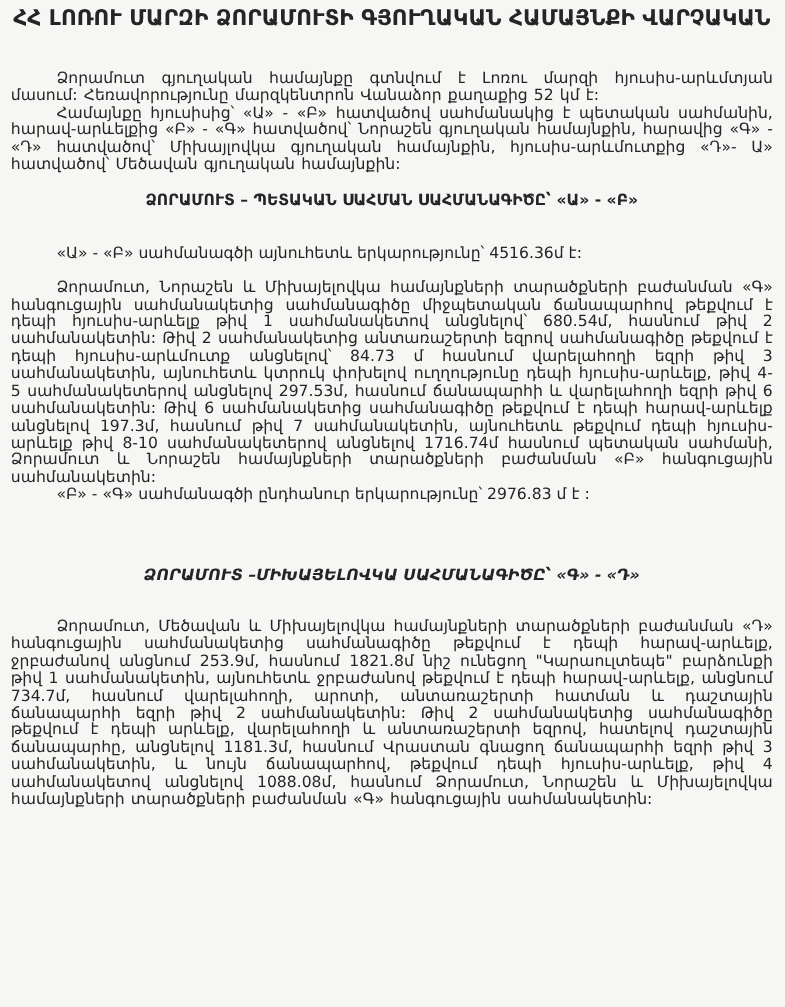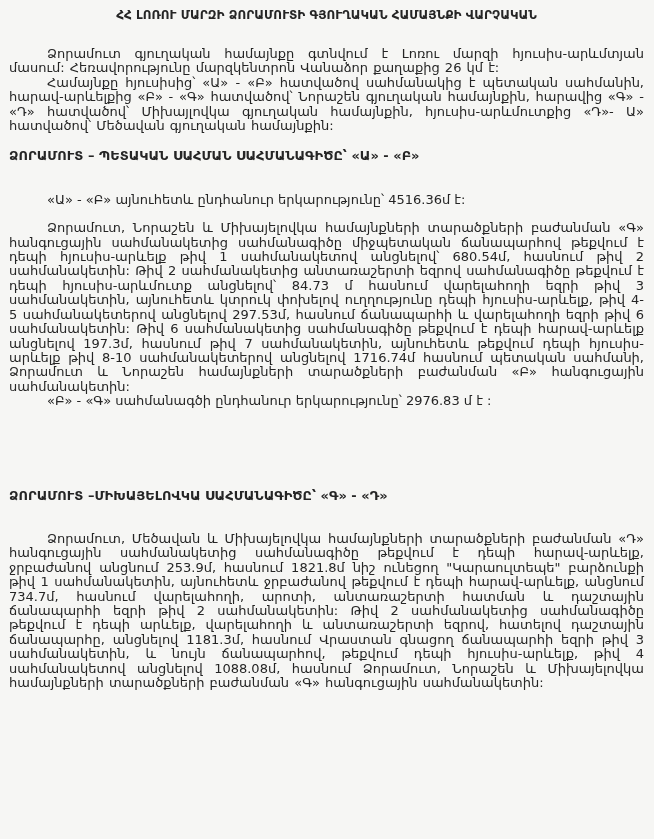--- a/index.html
+++ b/index.html
@@ -16,61 +16,62 @@
     font-family: "DejaVu Sans", sans-serif;
     color: #252525;
     box-sizing: border-box;
     padding: 8px 10px 0 9px;
     font-size: 13px;
     line-height: 14.4px;
   }
   .doc-title {
     text-align: center;
     font-weight: bold;
-    font-size: 12px;
+    font-size: 18px;
     line-height: 15px;
-    margin-bottom: 24px;
+    margin-bottom: 36px;
   }
   .body-par {
     margin: 0;
     text-align: justify;
     text-indent: 38px;
     word-spacing: 1px;
   }
   .length-line {
     margin: 0;
     text-indent: 38px;
   }
   .section-heading {
-    text-align: left;
+    text-align: center;
     font-weight: bold;
     margin: 16px 0 15px 0;
   }
   .section-heading.extra-gap {
-    margin-top: 80px;
+    margin-top: 52px;
+    font-style: italic;
   }
   .after-heading-gap {
     height: 14px;
   }
 </style>
 </head>
 <body>
 
 <div class="page">
 
   <div class="doc-title">
     <div>ՀՀ ԼՈՌՈՒ ՄԱՐԶԻ ՁՈՐԱՄՈՒՏԻ ԳՅՈՒՂԱԿԱՆ ՀԱՄԱՅՆՔԻ ՎԱՐՉԱԿԱՆ</div>
   </div>
 
-  <p class="body-par">Ձորամուտ գյուղական համայնքը գտնվում է Լոռու մարզի հյուսիս-արևմտյան մասում: Հեռավորությունը մարզկենտրոն Վանաձոր քաղաքից 26 կմ է:</p>
+  <p class="body-par">Ձորամուտ գյուղական համայնքը գտնվում է Լոռու մարզի հյուսիս-արևմտյան մասում: Հեռավորությունը մարզկենտրոն Վանաձոր քաղաքից 52 կմ է:</p>
   <p class="body-par">Համայնքը հյուսիսից՝ «Ա» - «Բ» հատվածով սահմանակից է պետական սահմանին, հարավ-արևելքից «Բ» - «Գ» հատվածով՝ Նորաշեն գյուղական համայնքին, հարավից «Գ» - «Դ» հատվածով՝ Միխայլովկա գյուղական համայնքին, հյուսիս-արևմուտքից «Դ»- Ա» հատվածով՝ Մեծավան գյուղական համայնքին:</p>
 
   <div class="section-heading">ՁՈՐԱՄՈՒՏ – ՊԵՏԱԿԱՆ ՍԱՀՄԱՆ ՍԱՀՄԱՆԱԳԻԾԸ՝ «Ա» - «Բ»</div>
   <div class="after-heading-gap"></div>
-  <p class="length-line">«Ա» - «Բ» այնուհետև ընդհանուր երկարությունը՝ 4516.36մ է:</p>
+  <p class="length-line">«Ա» - «Բ» սահմանագծի այնուհետև երկարությունը՝ 4516.36մ է:</p>
 
   <div class="after-heading-gap"></div>
   <p class="body-par">Ձորամուտ, Նորաշեն և Միխայելովկա  համայնքների տարածքների բաժանման «Գ» հանգուցային սահմանակետից սահմանագիծը միջպետական ճանապարհով թեքվում է դեպի  հյուսիս-արևելք թիվ 1 սահմանակետով անցնելով՝ 680.54մ, հասնում թիվ 2 սահմանակետին: Թիվ 2 սահմանակետից անտառաշերտի եզրով սահմանագիծը թեքվում է դեպի հյուսիս-արևմուտք անցնելով՝ 84.73 մ հասնում վարելահողի եզրի թիվ 3 սահմանակետին, այնուհետև կտրուկ փոխելով ուղղությունը դեպի հյուսիս-արևելք, թիվ 4-5 սահմանակետերով անցնելով 297.53մ, հասնում ճանապարհի և վարելահողի եզրի թիվ 6 սահմանակետին: Թիվ 6 սահմանակետից սահմանագիծը թեքվում է դեպի հարավ-արևելք անցնելով 197.3մ, հասնում թիվ 7 սահմանակետին, այնուհետև թեքվում դեպի հյուսիս-արևելք թիվ  8-10 սահմանակետերով անցնելով 1716.74մ հասնում պետական սահմանի, Ձորամուտ և Նորաշեն համայնքների տարածքների բաժանման «Բ» հանգուցային սահմանակետին:</p>
   <p class="length-line">«Բ» - «Գ» սահմանագծի  ընդհանուր երկարությունը՝ 2976.83  մ է :</p>
 
   <div class="section-heading extra-gap">ՁՈՐԱՄՈՒՏ –ՄԻԽԱՅԵԼՈՎԿԱ ՍԱՀՄԱՆԱԳԻԾԸ՝ «Գ» - «Դ»</div>
   <div class="after-heading-gap"></div>
   <p class="body-par">Ձորամուտ, Մեծավան և Միխայելովկա համայնքների տարածքների բաժանման «Դ» հանգուցային սահմանակետից սահմանագիծը թեքվում է դեպի հարավ-արևելք, ջրբաժանով անցնում 253.9մ, հասնում 1821.8մ նիշ ունեցող "Կարաուլտեպե" բարձունքի թիվ 1 սահմանակետին, այնուհետև ջրբաժանով թեքվում է դեպի հարավ-արևելք, անցնում 734.7մ, հասնում վարելահողի, արոտի, անտառաշերտի հատման և դաշտային ճանապարհի եզրի թիվ 2 սահմանակետին: Թիվ 2 սահմանակետից սահմանագիծը թեքվում է դեպի արևելք, վարելահողի և անտառաշերտի եզրով, հատելով դաշտային ճանապարհը, անցնելով  1181.3մ, հասնում Վրաստան գնացող ճանապարհի եզրի թիվ 3 սահմանակետին, և նույն ճանապարհով, թեքվում դեպի հյուսիս-արևելք, թիվ 4 սահմանակետով անցնելով 1088.08մ, հասնում Ձորամուտ, Նորաշեն և Միխայելովկա համայնքների տարածքների բաժանման «Գ» հանգուցային սահմանակետին:</p>
 
 </div>

